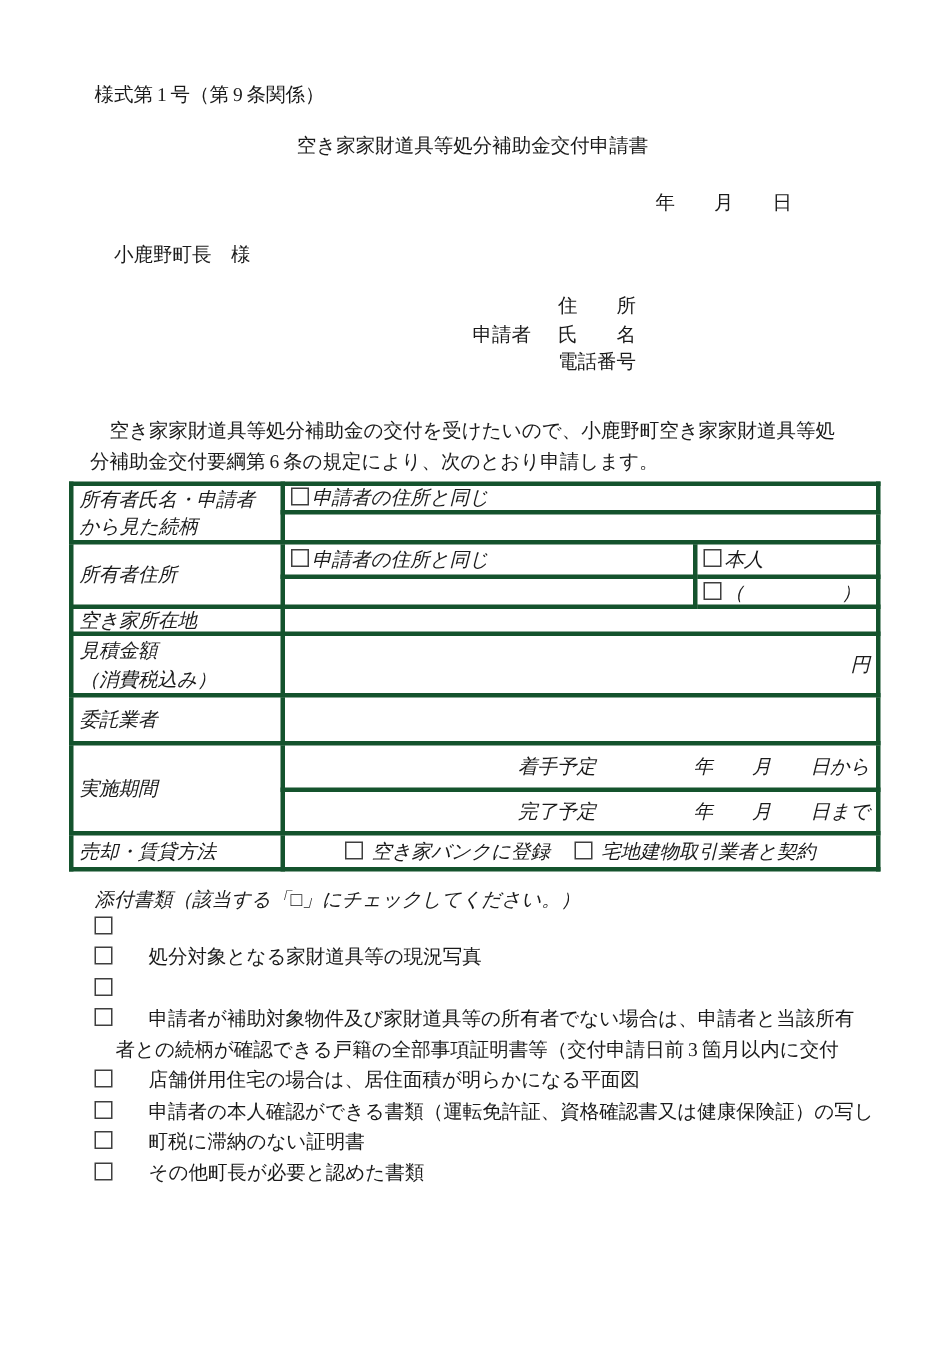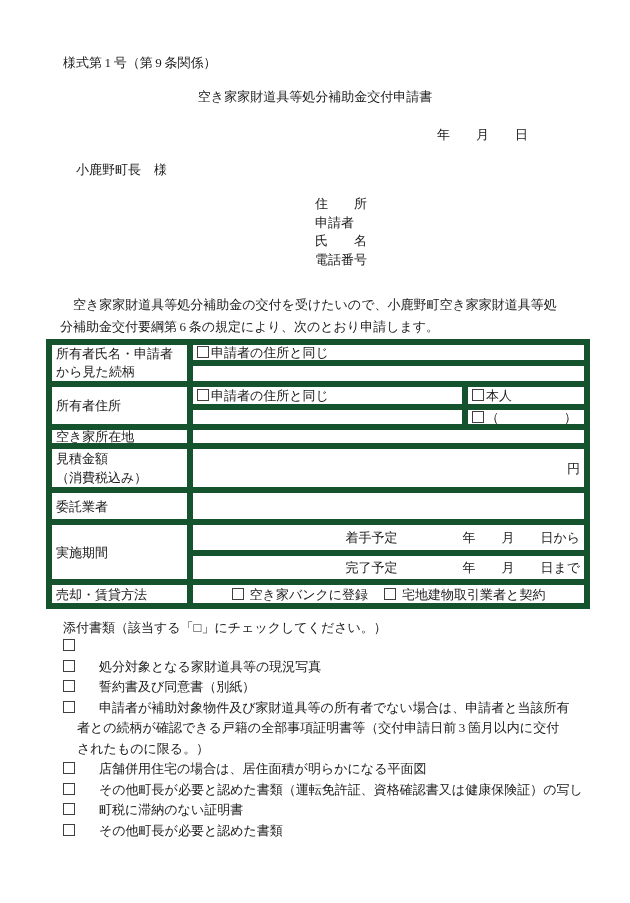--- a/index.html
+++ b/index.html
@@ -6,38 +6,38 @@
   body{
     width:630px;height:903px;background:#ffffff;color:#1a1a1a;
     font-family:"Liberation Serif","DejaVu Serif",serif;
     font-size:13px;line-height:1;overflow:hidden;
   }
   .form-number{margin:56px 0 0 63px;}
   .title{margin-top:21px;text-align:center;}
   .date-line{margin-top:25px;text-align:right;padding-right:102px;}
   .addressee{margin:22px 0 0 76px;}
   .applicant{margin:19px 0 0 315px;line-height:18.5px;}
-  .applicant .row{display:flex;flex-direction:column;}
+  .applicant .row{display:flex;}
   .applicant .who{width:57px;}
   .intro{margin:25px 0 0 60px;width:508px;line-height:21.5px;text-indent:13px;}
 
   .app-table{border-collapse:collapse;table-layout:fixed;margin:2px 0 0 46px;width:538px;}
-  .app-table td{border:6px solid #14532d;padding:0 4px;vertical-align:middle;overflow:hidden;}
+  .app-table td{border:3px solid #14532d;padding:0 4px;vertical-align:middle;overflow:hidden;font-style:italic;}
   .lbl{text-align:left;}
   .lbl-left{text-align:left;vertical-align:top;padding:2px 3px;line-height:18px;}
   .val{text-align:left;padding-left:6px;}
   .center{text-align:right;}
   .yen-cell{text-align:right;padding-right:12px;}
 
   .cb{display:inline-block;width:10px;height:10px;border:1px solid #3f3f3f;
       vertical-align:-1px;margin-right:2px;background:#fff;}
   .opts{display:flex;justify-content:center;align-items:center;gap:16px;}
   .opt .cb{margin-right:6px;}
 
-  .attach-heading{margin:10px 0 0 63px;line-height:17px;}
+  .attach-heading{margin:10px 0 0 63px;line-height:17px;font-style:italic;}
   .attach-list{line-height:20.5px;}
   .attach-row{margin-left:63px;}
   .attach-row .cb{margin-right:24px;}
   .attach-row.cont{margin-left:77px;}
 </style>
 </head>
 <body>
 
 <div class="form-number">様式第 1 号（第 9 条関係）</div>
 
@@ -139,21 +139,20 @@
     </td>
   </tr>
 </tbody>
   </table>
 
 <div class="attach-heading">添付書類（該当する「□」にチェックしてください。）</div>
 
 <div class="attach-list">
   <div class="attach-row"><span class="cb"></span></div>
   <div class="attach-row"><span class="cb"></span><span>処分対象となる家財道具等の現況写真</span></div>
-  <div class="attach-row"><span class="cb"></span><span>誓約書及び同意書（別紙）</span></div>
+  <div class="attach-row"><span class="cb"></span></div>
   <div class="attach-row"><span class="cb"></span><span>申請者が補助対象物件及び家財道具等の所有者でない場合は、申請者と当該所有</span></div>
   <div class="attach-row cont"><span>者との続柄が確認できる戸籍の全部事項証明書等（交付申請日前 3 箇月以内に交付</span></div>
-  <div class="attach-row cont"><span>されたものに限る。）</span></div>
   <div class="attach-row"><span class="cb"></span><span>店舗併用住宅の場合は、居住面積が明らかになる平面図</span></div>
-  <div class="attach-row"><span class="cb"></span><span>その他町長が必要と認めた書類（運転免許証、資格確認書又は健康保険証）の写し</span></div>
+  <div class="attach-row"><span class="cb"></span><span>申請者の本人確認ができる書類（運転免許証、資格確認書又は健康保険証）の写し</span></div>
   <div class="attach-row"><span class="cb"></span><span>町税に滞納のない証明書</span></div>
   <div class="attach-row"><span class="cb"></span><span>その他町長が必要と認めた書類</span></div>
 </div>
 
 </body></html>

